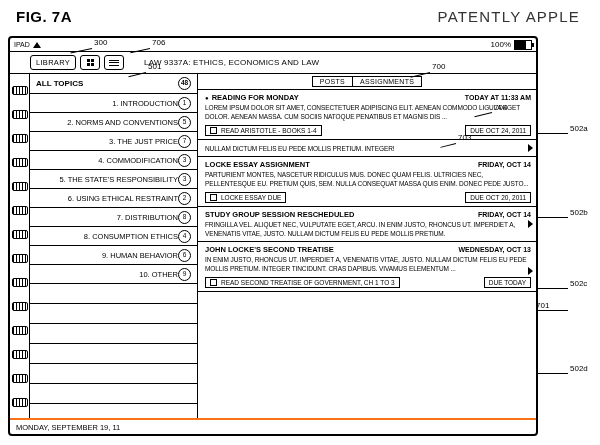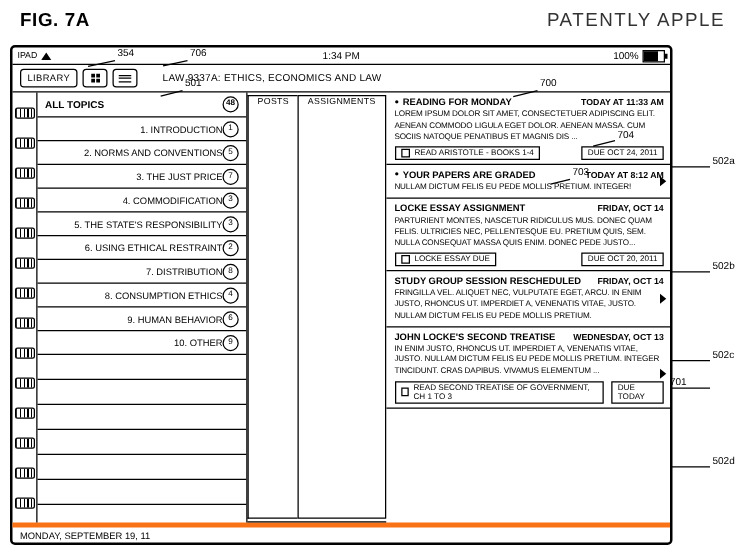--- a/index.html
+++ b/index.html
@@ -91,21 +91,21 @@
     width: 2px; height: 4px;
     background: #000;
   }
 
   
   .toolbar {
     height: 22px;
     border-bottom: 1px solid #000;
     display: flex;
     align-items: center;
-    padding: 0 6px;
+    padding: 0 20px;
     box-sizing: border-box;
     gap: 4px;
     position: relative;
   }
   .btn-pill {
     border: 1px solid #000;
     border-radius: 3px;
     font-size: 7.5px;
     padding: 2px 5px;
     background: #fff;
@@ -199,21 +199,21 @@
   .toc-blank { flex: 1; }
   .toc-blank div {
     height: 19px;
     border-bottom: 1px solid #000;
   }
 
   
   .content {
     flex: 1;
     display: flex;
-    flex-direction: row;
+    flex-direction: column;
     box-sizing: border-box;
     position: relative;
   }
   .content-tabs {
     display: flex;
     justify-content: center;
     gap: 0;
     padding: 2px 0;
     border-bottom: 1px solid #000;
   }
@@ -325,21 +325,21 @@
     border: 1px solid #000;
     border-radius: 50%;
     font-size: 6px;
     display: flex; align-items: center; justify-content: center;
     margin-top: 3px;
   }
 
   
   .footer {
     height: 16px;
-    border-top: 4px solid #f97316;
+    border-top: 2px solid #f97316;
     display: flex;
     align-items: center;
     padding: 0 6px;
     font-size: 7.5px;
     box-sizing: border-box;
   }
 
   
   .callout {
     position: absolute;
@@ -374,21 +374,20 @@
   </div>
 </div>
 
 <div class="device">
 
   <div class="statusbar">
     <div class="left">
       <span style="font-size:7px;">IPAD</span>
       <span class="wifi"></span>
     </div>
-    <div class="clock">1:34 PM</div>
     <div class="right">
       <span>100%</span>
       <span class="battery"></span>
     </div>
   </div>
 
   <div class="toolbar">
     <div class="btn-pill">LIBRARY</div>
     <div class="icon-btn">
       <span class="icon-grid">
@@ -498,24 +497,20 @@
           <div class="action-row">
             <span class="action-btn">
               <span class="chk"></span>
               <span>READ ARISTOTLE - BOOKS 1-4</span>
             </span>
             <span class="due">DUE OCT 24, 2011</span>
           </div>
         </div>
 
         <div class="card">
-          <div class="card-head">
-            <span class="bullet">YOUR PAPERS ARE GRADED</span>
-            <span class="card-date">TODAY AT 8:12 AM</span>
-          </div>
           <div class="card-body">NULLAM DICTUM FELIS EU PEDE MOLLIS PRETIUM. INTEGER!</div>
           <span class="arrow-right"></span>
         </div>
 
         <div class="card">
           <div class="card-head">
             <span>LOCKE ESSAY ASSIGNMENT</span>
             <span class="card-date">FRIDAY, OCT 14</span>
           </div>
           <div class="card-body">PARTURIENT MONTES, NASCETUR RIDICULUS MUS. DONEC QUAM FELIS. ULTRICIES NEC, PELLENTESQUE EU. PRETIUM QUIS, SEM. NULLA CONSEQUAT MASSA QUIS ENIM. DONEC PEDE JUSTO...</div>
@@ -555,21 +550,21 @@
 
       </div>
     </div>
   </div>
 
   <div class="footer">
     <span>MONDAY, SEPTEMBER 19, 11</span>
   </div>
 </div>
 
-<div class="callout" style="left:94px;top:38px;">354</div>
+<div class="callout" style="left:94px;top:38px;">300</div>
 <div class="leader" style="left:70px;top:48px;width:22px;transform:rotate(-12deg);transform-origin:right center;"></div>
 
 <div class="callout" style="left:152px;top:38px;">706</div>
 <div class="leader" style="left:130px;top:48px;width:20px;transform:rotate(-12deg);transform-origin:right center;"></div>
 
 <div class="callout" style="left:148px;top:62px;">501</div>
 <div class="leader" style="left:128px;top:72px;width:18px;transform:rotate(-14deg);transform-origin:right center;"></div>
 
 <div class="callout" style="left:432px;top:62px;">700</div>
 <div class="leader" style="left:410px;top:72px;width:20px;transform:rotate(-14deg);transform-origin:right center;"></div>

